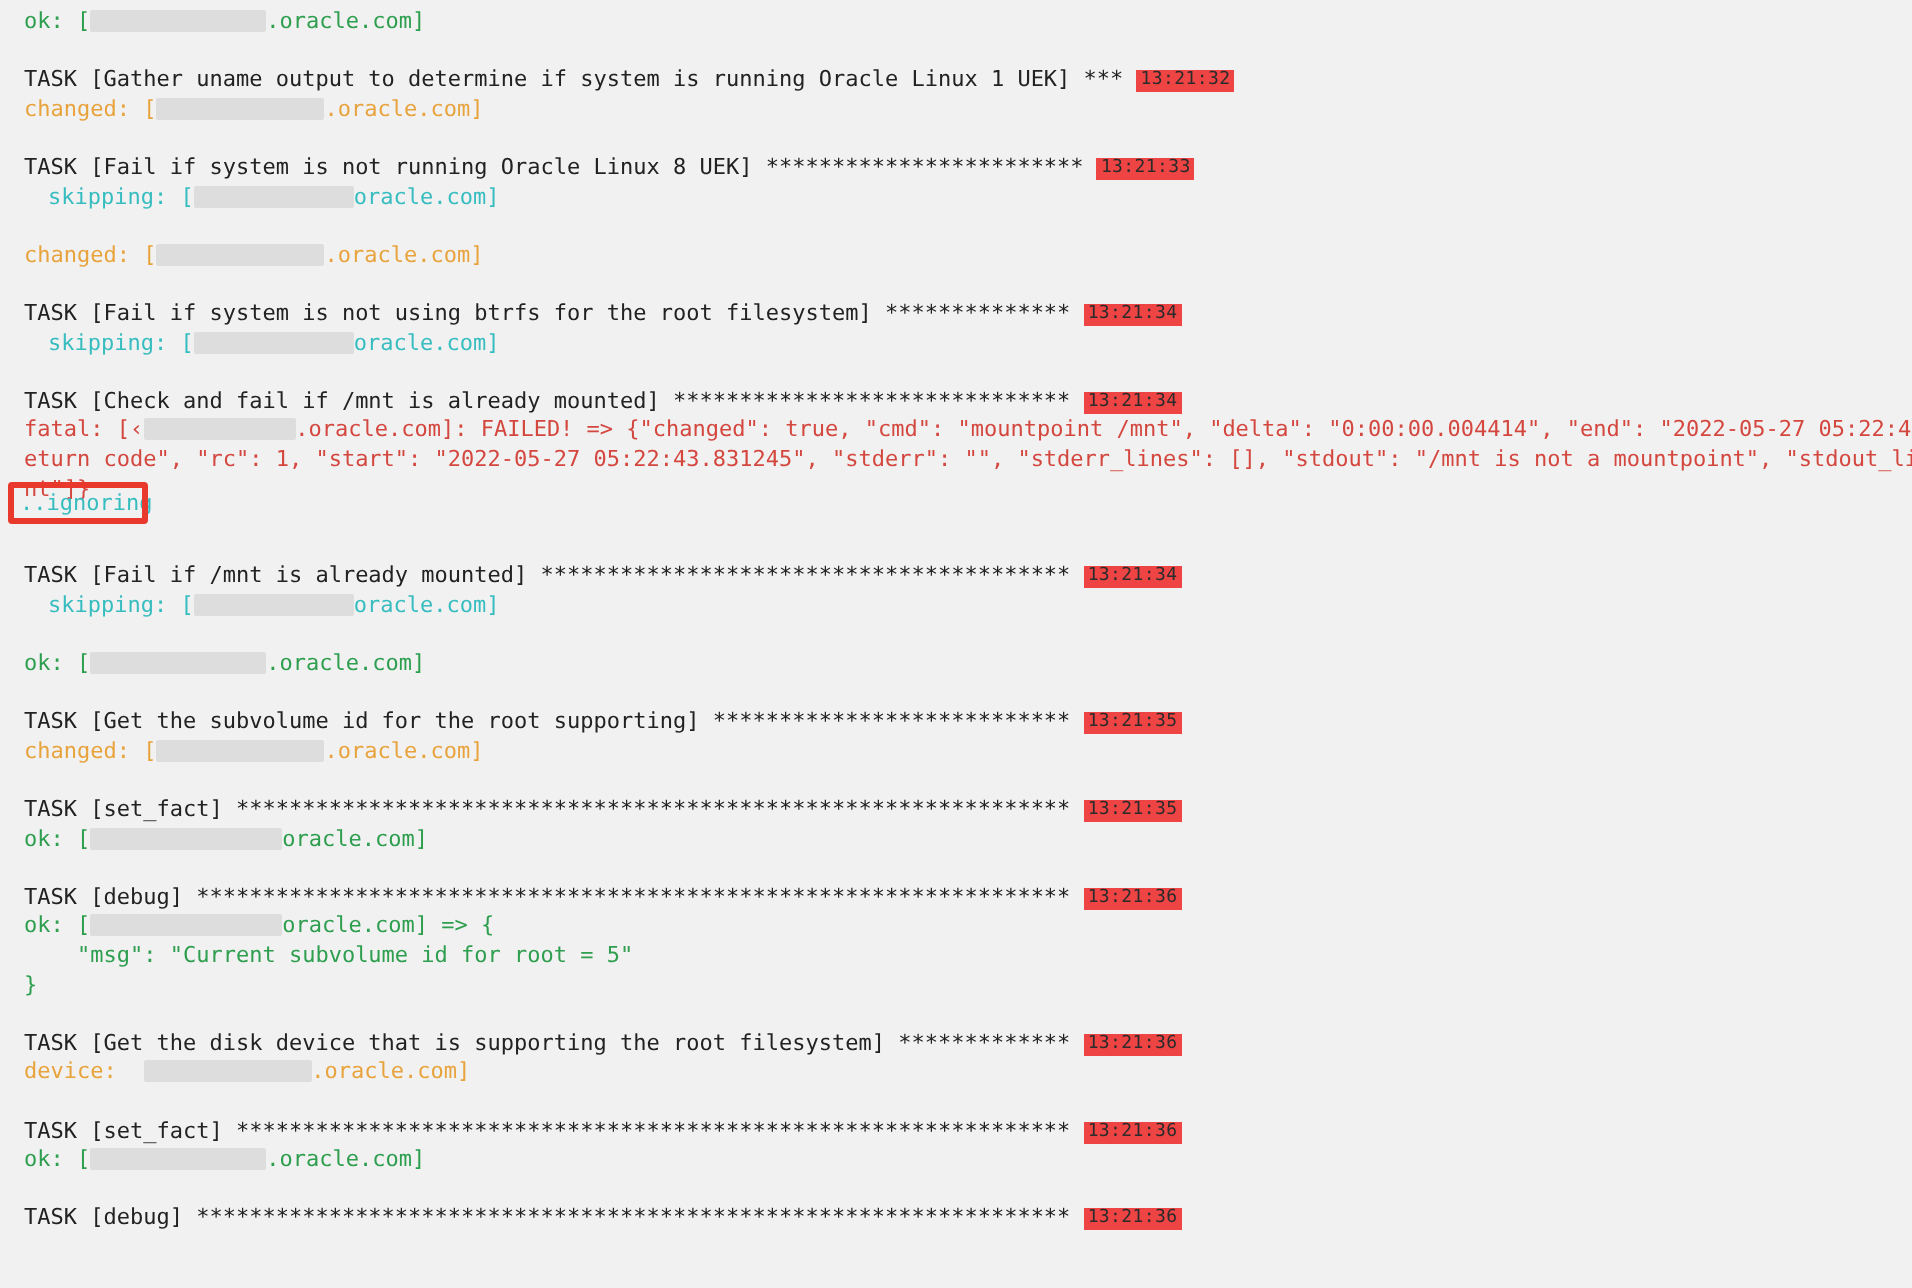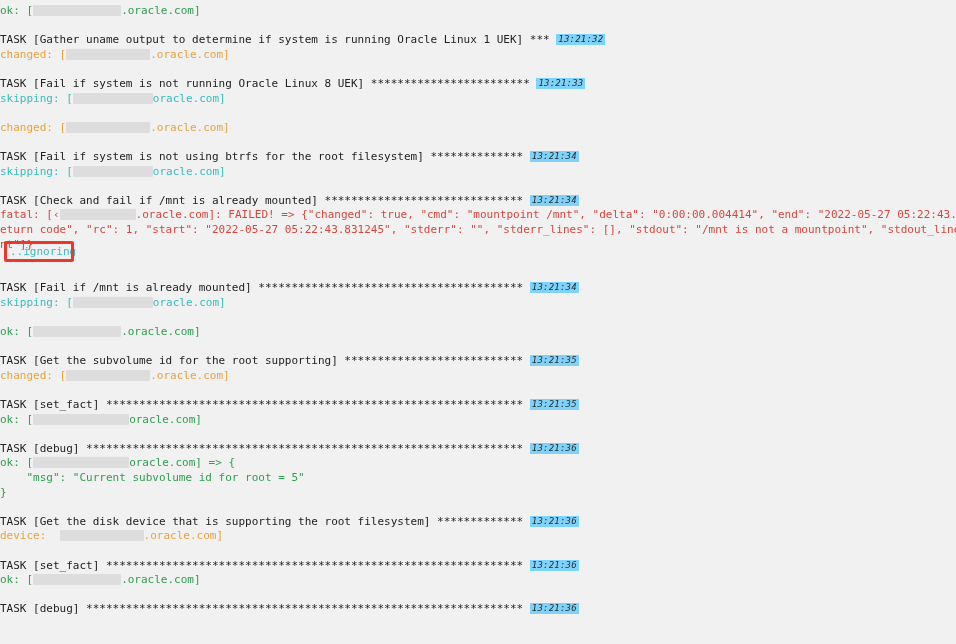--- a/index.html
+++ b/index.html
@@ -13,59 +13,58 @@
     overflow: hidden;
     font-family: "DejaVu Sans Mono", "Liberation Mono", monospace;
     font-size: 11px;
     line-height: 14.6px;
     -webkit-font-smoothing: antialiased;
   }
   #console {
     position: relative;
     width: 956px;
     height: 644px;
-    padding: 4px 0 0 0;
+    padding: 4px 0 0 12px;
     box-sizing: border-box;
     overflow: hidden;
   }
 
   .line {
     white-space: pre;
     height: 14.6px;
     overflow: hidden;
   }
   .blank { height: 14.6px; }
 
   
   .c-ok       { color: #2e9e4f; }
   .c-changed  { color: #e8a33d; }
-  .c-skipping { color: #37bdc0; }
+  .c-skipping { color: #37bdc0; margin-left: 12px; }
   .c-fatal    { color: #d4473f; }
   .c-task     { color: #222222; }
 
   
   .redact {
     display: inline-block;
     background: #dddddd;
     vertical-align: -2px;
     height: 11px;
     border-radius: 1px;
   }
 
   
   .ts {
     display: inline-block;
-    background: #7dd3fc;
+    background: #ef4444;
     color: #2b2b2b;
     font-size: 9px;
     line-height: 11px;
     padding: 0 2px;
     vertical-align: 1px;
     letter-spacing: .2px;
-    font-style: italic;
   }
 
   
   .annot-box {
     position: absolute;
     border: 3px solid #e8392c;
     border-radius: 2px;
     box-sizing: border-box;
     pointer-events: none;
   }

